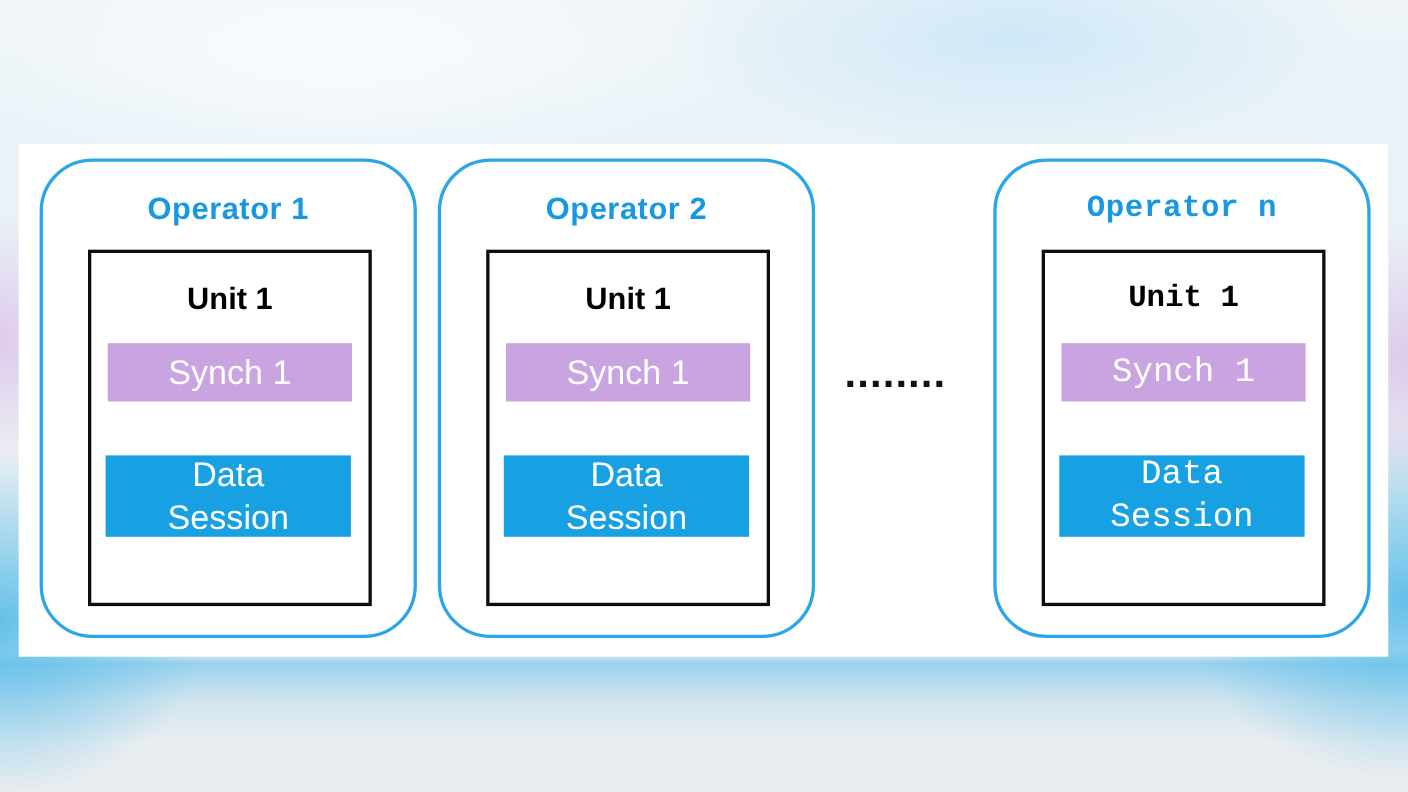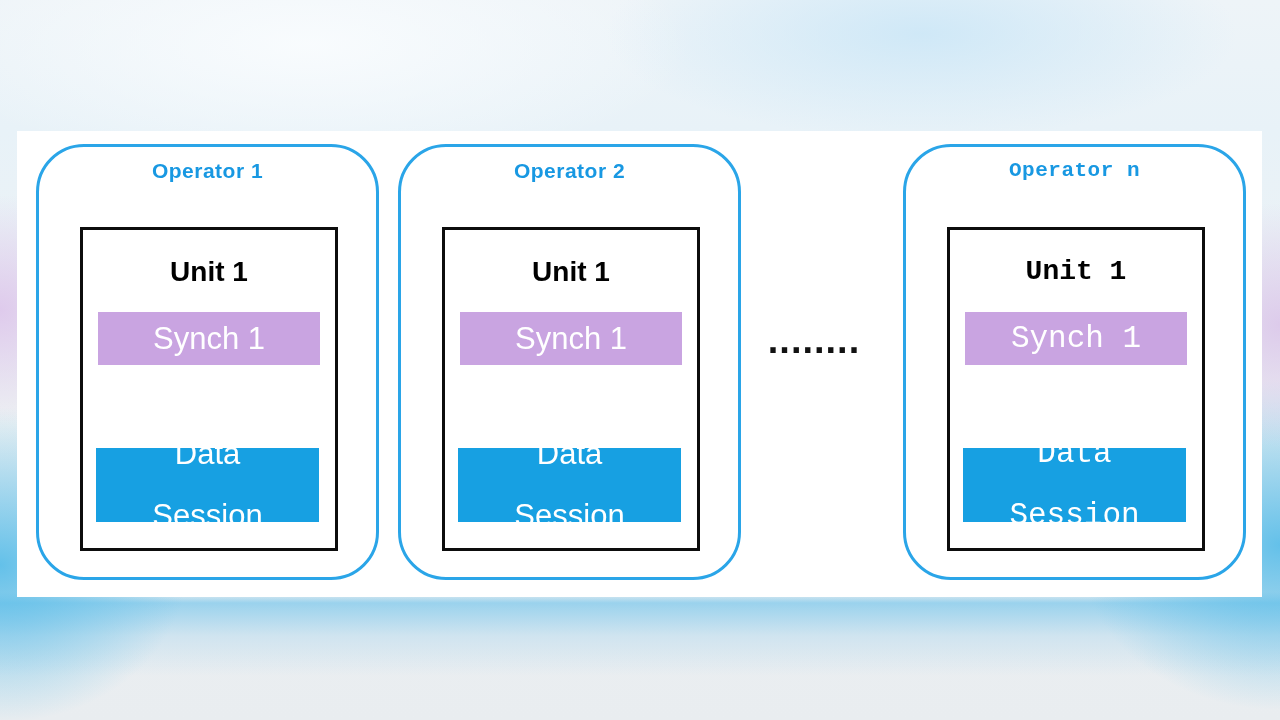--- a/index.html
+++ b/index.html
@@ -38,23 +38,23 @@
     width: 343px; height: 436px;
     background: #ffffff;
     border: 3px solid var(--card-border-blue, #2aa5e8);
     border-radius: 48px;
     box-sizing: border-box;
   }
   .card-1 { left: 19px; }
   .card-2 { left: 381px; }
   .card-n { left: 886px; font-family: Liberation Mono, monospace; }
   .operator-label {
-    margin-top: 12px;
+    margin-top: 27px;
     text-align: center;
-    font-size: 21px;
+    font-size: 28px;
     font-weight: bold;
     color: var(--operator-label-blue, #1898e2);
     letter-spacing: 0.5px;
   }
   .unit-box {
     position: absolute;
     left: 41px; top: 80px;
     width: 258px; height: 324px;
     border: 3px solid var(--unit-border-black, #0d0d0d);
     box-sizing: border-box;
@@ -78,23 +78,22 @@
   }
   .session-box {
     position: absolute;
     left: 13px; top: 184px;
     width: 223px; height: 74px;
     background: var(--session-blue, #17a0e2);
     display: flex; align-items: center; justify-content: center;
     text-align: center;
     color: #ffffff;
     font-size: 31px;
-    line-height: 62px;
+    line-height: 39px;
     white-space: pre-line;
-    margin-top: 34px;
   }
   .ellipsis-zone {
     position: absolute;
     left: 708px; top: 0;
     width: 178px; height: 436px;
     display: flex; align-items: center; justify-content: center;
     padding-bottom: 18px;
     box-sizing: border-box;
     font-size: 38px;
     font-weight: bold;

